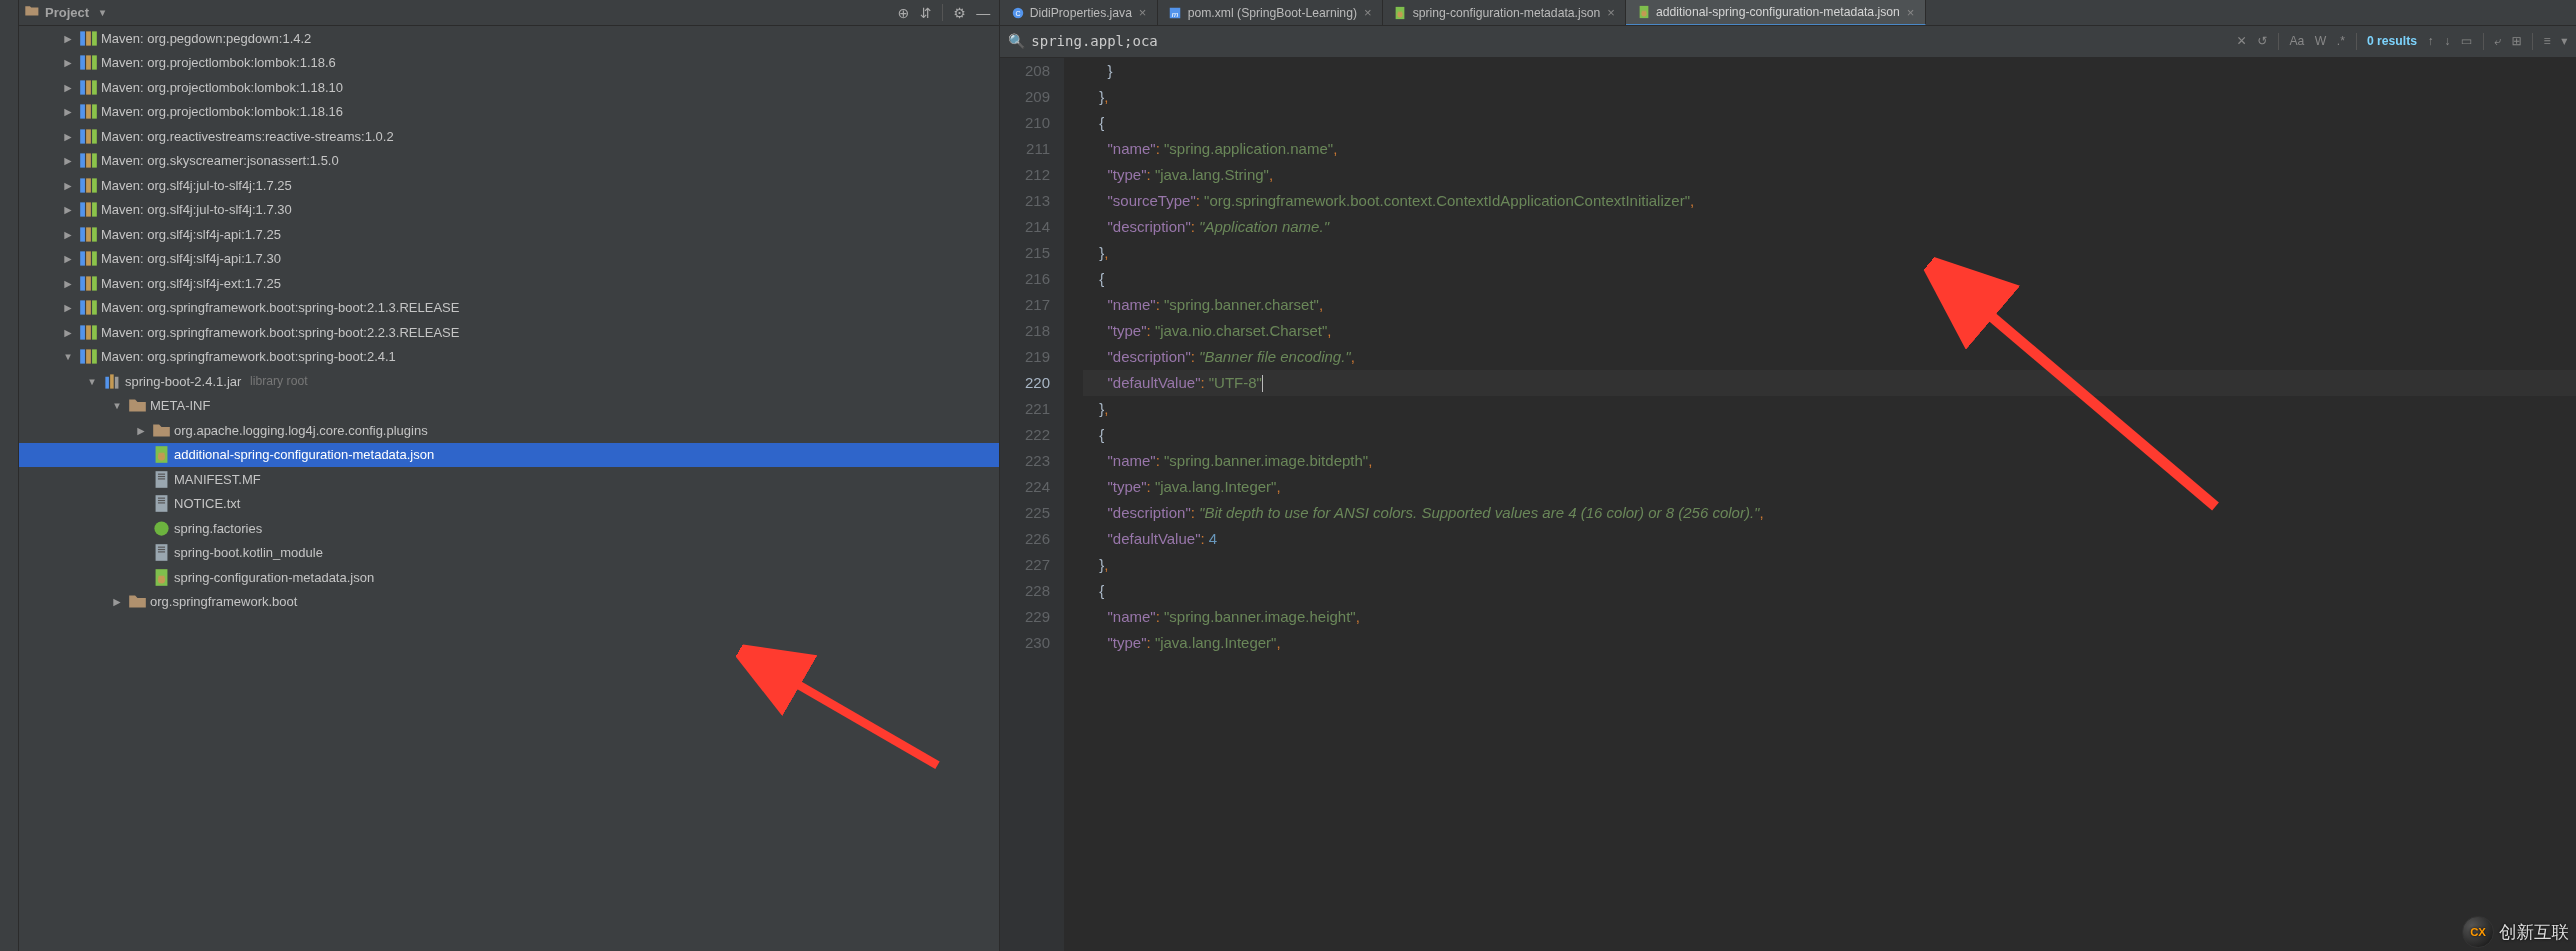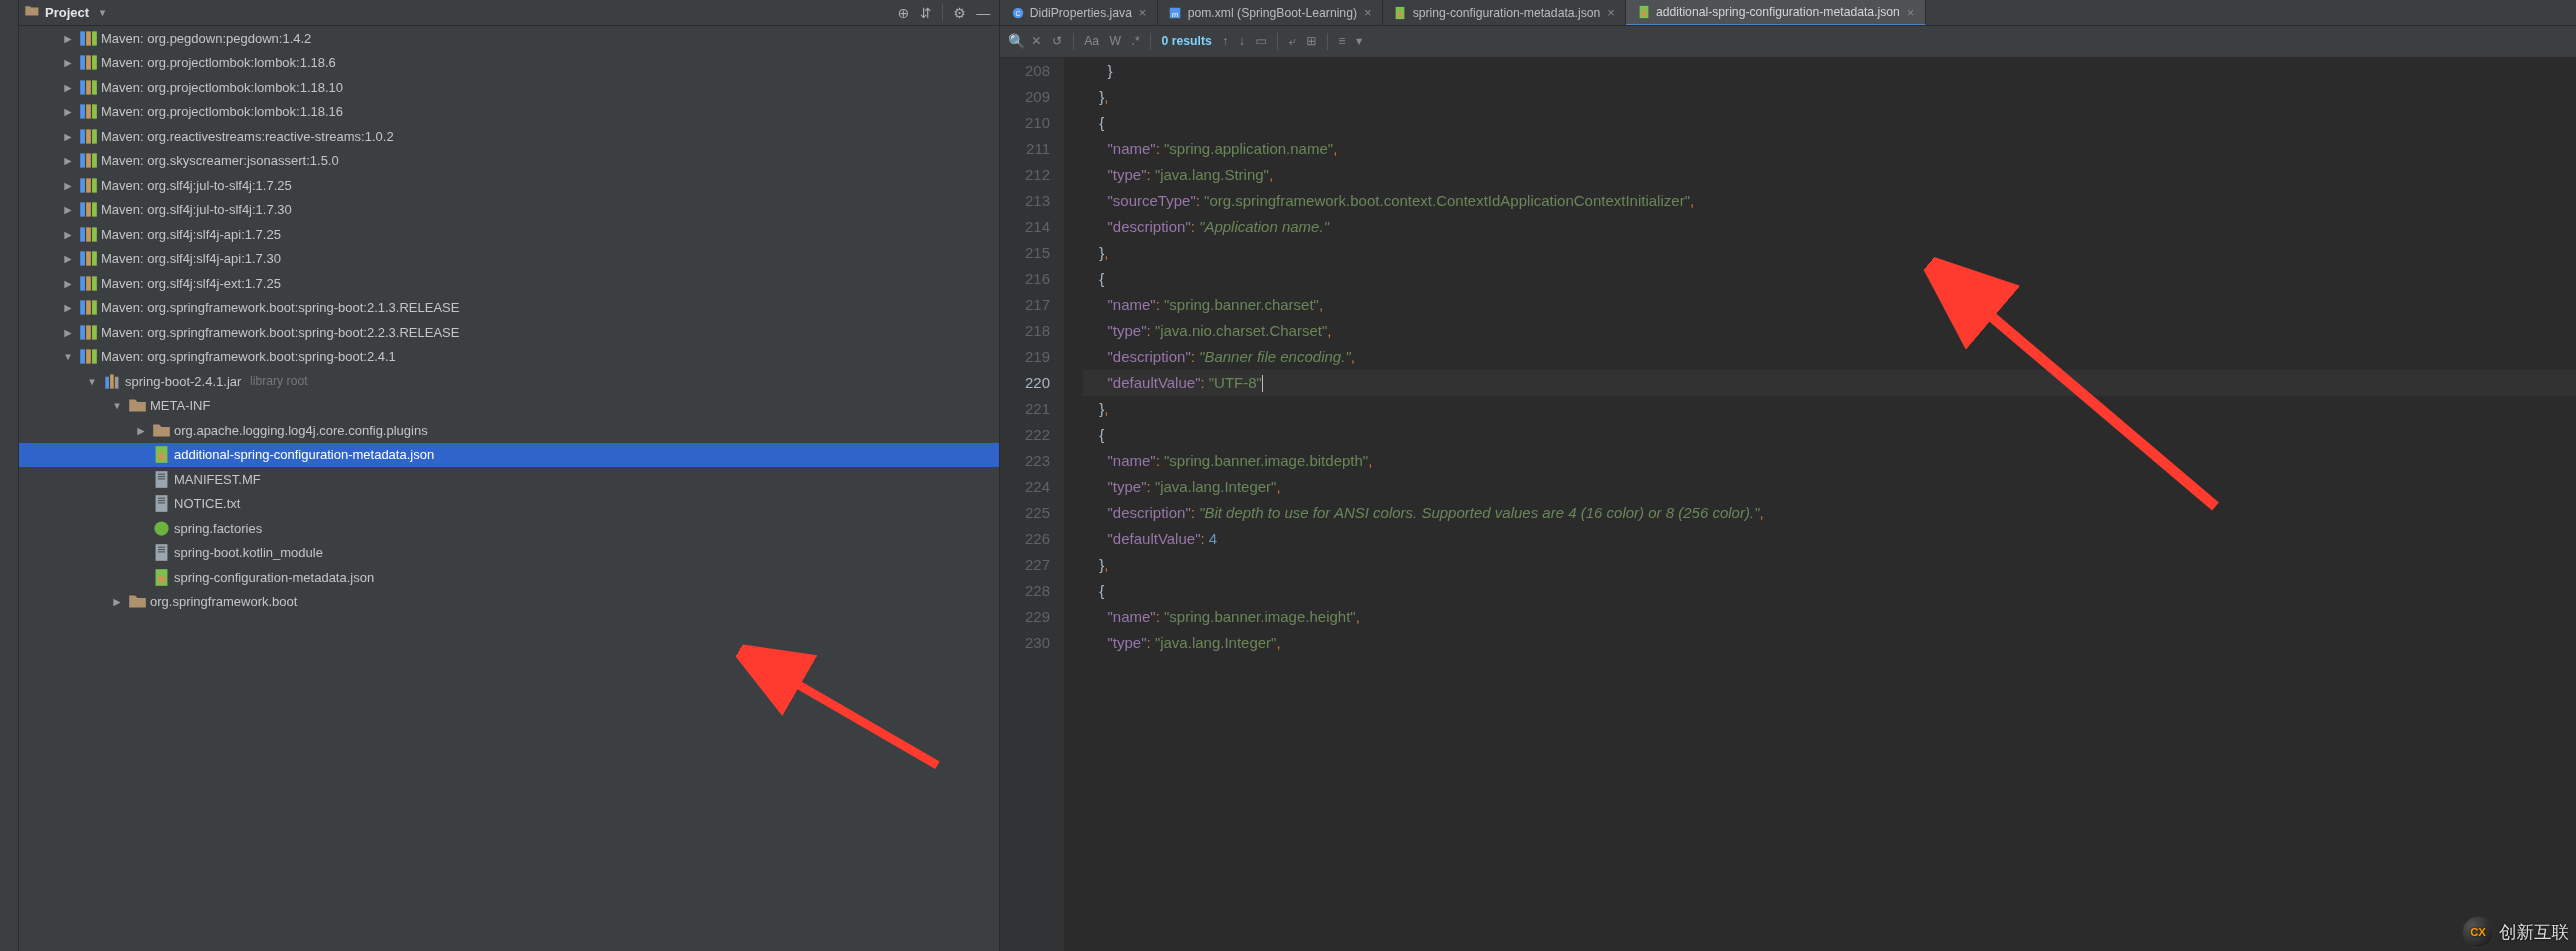--- a/index.html
+++ b/index.html
@@ -40,21 +40,21 @@
   border-right: 0.9px solid #2b2b2b;
   padding-left: 5.2px;
 }
 .project-header .title-area {
   display: flex;
   align-items: center;
   gap: 5.2px;
   flex: 1;
 }
 .project-header .folder-icon svg { width: 15.7px; height: 15.7px; }
-.project-header .label { font-size: 13px; font-weight: 600; color: #e5e5e5; }
+.project-header .label { font-size: 13px; font-weight: 600; color: #a3a3a3; }
 .project-header .arrow { color: #999; font-size: 9.6px; margin-left: 3.5px; }
 .project-header .tools { display: flex; gap: 10.5px; padding-right: 8.7px; align-items: center; color: #aaa; }
 .project-header .tools span { cursor: pointer; font-size: 14px; }
 .tab-bar { flex: 1; display: flex; align-items: stretch; background: #3c3f41; }
 .tab {
   display: flex; align-items: center; gap: 5.2px;
   padding: 0 10.5px; font-size: 12.2px;
   border-right: 0.9px solid #2b2b2b;
   color: #bbb; cursor: pointer;
 }
@@ -485,20 +485,21 @@
               </marker>
             </defs>
         <line x1="180" y1="110" x2="14" y2="14" stroke="#ff3b2f" stroke-width="10" marker-end="url(#ah1)"></line>
           </svg>
       </div>
     </div>
 
     <div class="editor">
       <div class="search-bar">
         <span class="search-icon">🔍</span>
+        <input class="search-input" value="spring.appl;oca" style="">
         <div class="search-tools">
           <span>✕</span>
           <span>↺</span>
           <span class="sep"></span>
           <span>Aa</span>
           <span>W</span>
           <span>.*</span>
           <span class="sep"></span>
           <span class="results">0 results</span>
           <span>↑</span>

